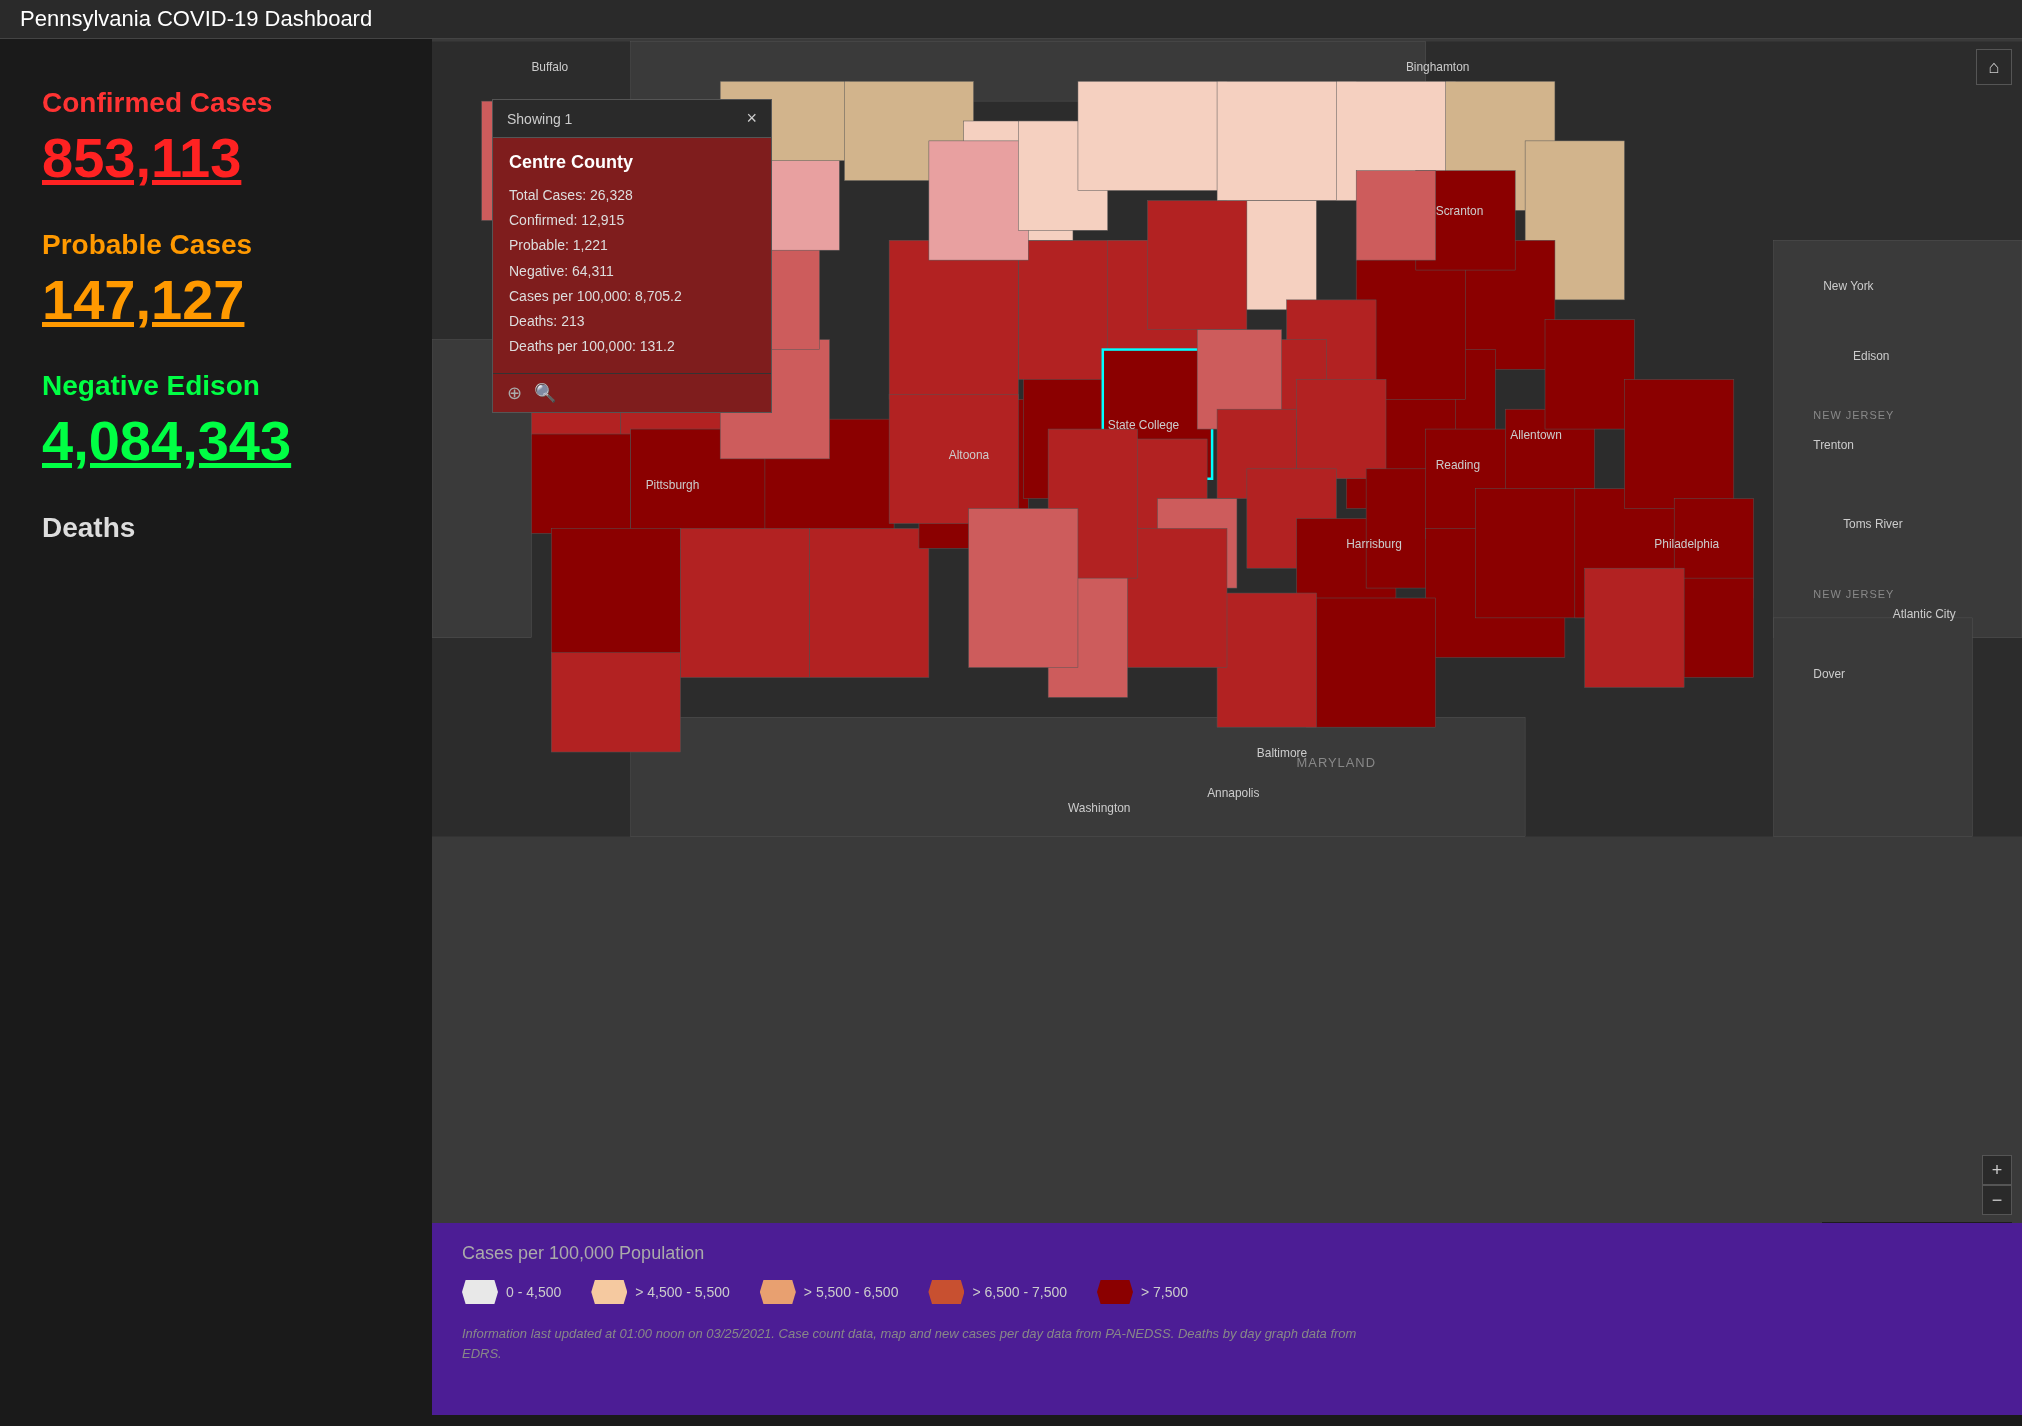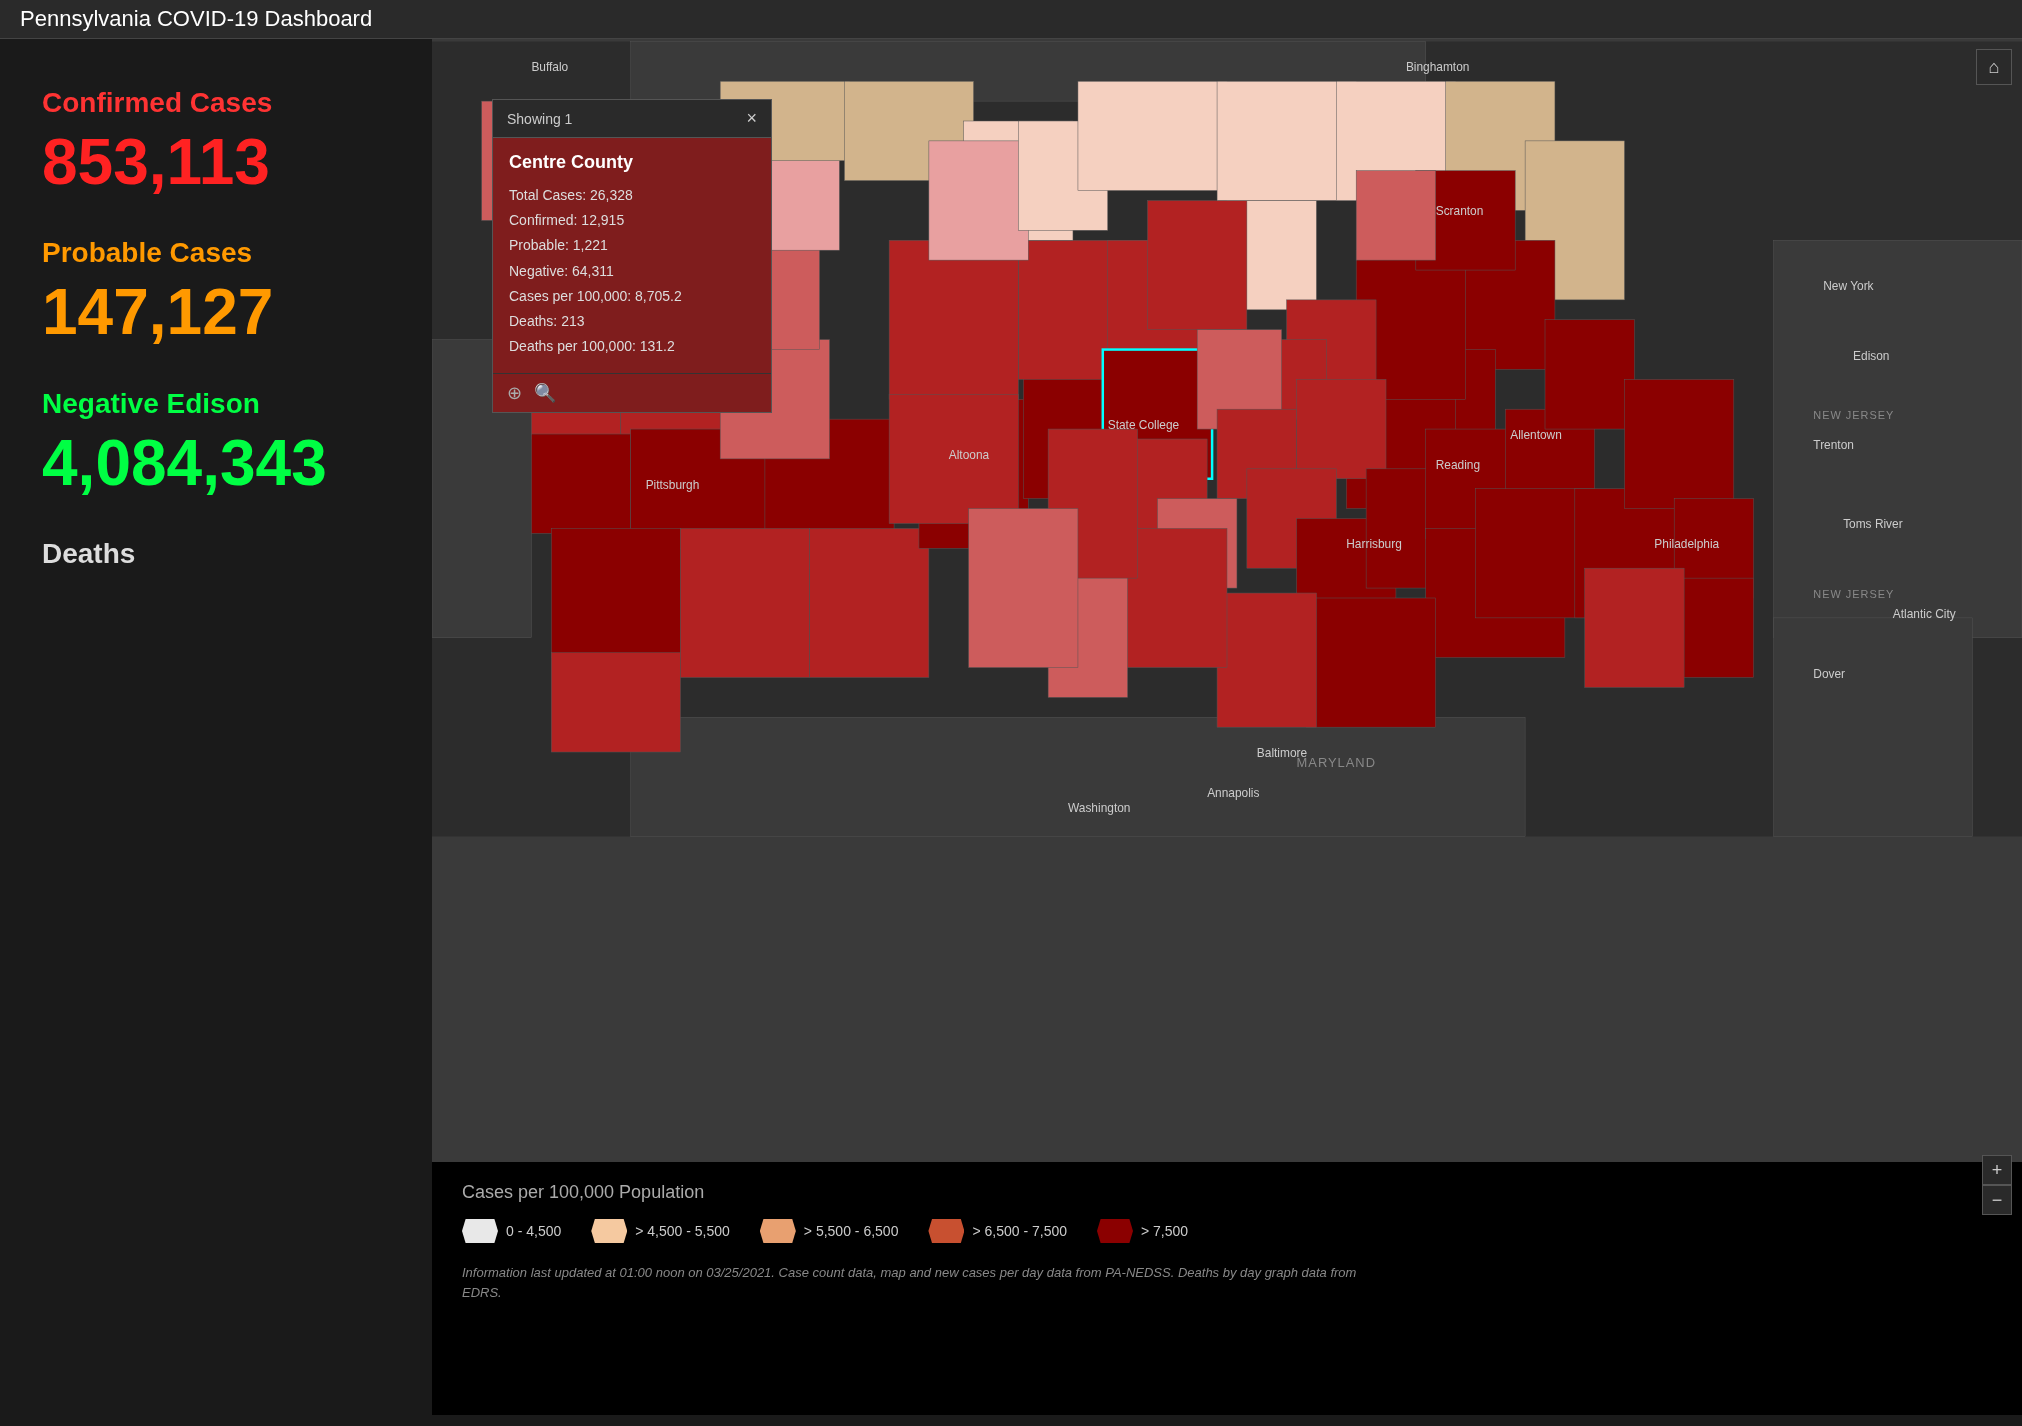--- a/index.html
+++ b/index.html
@@ -52,23 +52,24 @@
       font-size: 28px;
       font-weight: bold;
       margin-bottom: 8px;
     }
     .stat-label.red { color: #ff3333; }
     .stat-label.orange { color: #ff9900; }
     .stat-label.green { color: #00ff44; }
     .stat-label.white { color: #dddddd; }
 
     .stat-value {
-      font-size: 64px;
+      font-size: 56px;
       font-weight: bold;
       line-height: 1.1;
+      text-decoration: underline;
     }
     .stat-value.red { color: #ff2222; }
     .stat-value.orange { color: #ff9900; }
     .stat-value.green { color: #00ff44; }
     .stat-value.white { color: #cccccc; }
 
     
     .right-panel {
       flex: 1;
       position: relative;
@@ -206,22 +207,22 @@
       background: rgba(0,0,0,0.5);
       padding: 3px 6px;
     }
 
     
     .legend-area {
       position: absolute;
       bottom: 0;
       left: 0;
       right: 0;
-      height: 253px;
-      background: #000000;
+      height: 192px;
+      background: #4c1d95;
       padding: 20px 30px;
     }
 
     .legend-title {
       font-size: 18px;
       color: #aaa;
       margin-bottom: 16px;
     }
 
     .legend-items {

